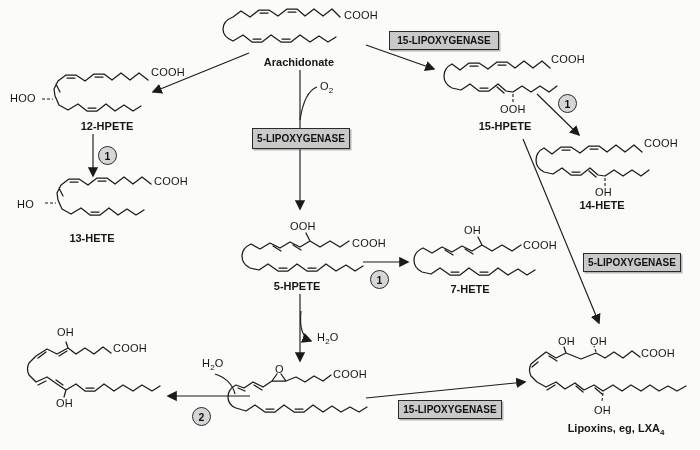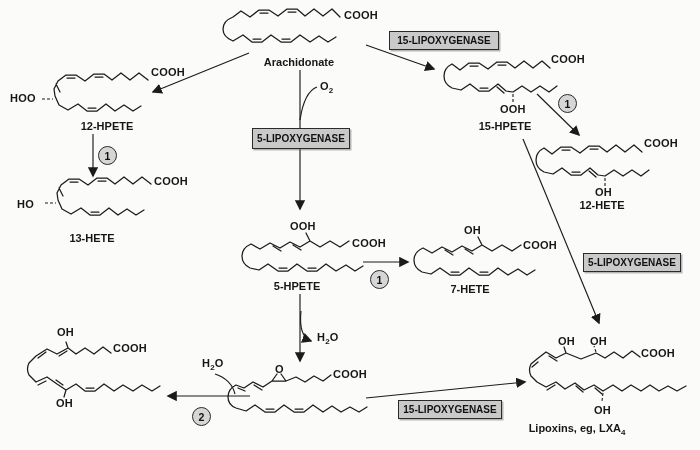--- a/index.html
+++ b/index.html
@@ -1,19 +1,19 @@
 <!DOCTYPE html>
 <html><head>
 <meta charset="utf-8">
 <style>
   html,body{margin:0;padding:0;background:#fbfbf9;}
   #stage{position:relative;width:700px;height:450px;background:#fbfbf9;overflow:hidden;
          font-family:"Liberation Sans",sans-serif;}
   #skeletons{position:absolute;left:0;top:0;z-index:1;}
-  .chem{position:absolute;z-index:2;font-weight:bold;font-size:11px;line-height:12px;
+  .chem{position:absolute;z-index:2;font-weight:normal;font-size:11px;line-height:12px;
         color:#161616;letter-spacing:.2px;white-space:nowrap;}
   .molname{position:absolute;z-index:2;font-weight:bold;font-size:11px;line-height:12px;
         color:#161616;transform:translateX(-50%);white-space:nowrap;}
   sub{font-size:8px;}
   .enzyme{position:absolute;z-index:3;background:#c9c9c9;border:1.4px solid #2a2a2a;
         box-shadow:1.5px 1.5px 0 rgba(100,100,100,.45);
         display:flex;align-items:center;justify-content:center;
         font-weight:bold;font-size:10px;color:#111;white-space:nowrap;}
   .circ{position:absolute;z-index:3;width:19px;height:19px;border-radius:50%;
         background:#d6d6d6;border:1.3px solid #2a2a2a;box-sizing:border-box;
@@ -120,18 +120,18 @@
   <span class="chem" style="left:594px;top:404px">OH</span>
 
   <span class="chem" style="left:320px;top:80px"><span>O</span><sub>2</sub></span>
   <span class="chem" style="left:317px;top:331px"><span>H</span><sub>2</sub><span>O</span></span>
   <span class="chem" style="left:202px;top:357px"><span>H</span><sub>2</sub><span>O</span></span>
 
   <span class="molname" style="left:299px;top:56px">Arachidonate</span>
   <span class="molname" style="left:107px;top:120px">12-HPETE</span>
   <span class="molname" style="left:92px;top:232px">13-HETE</span>
   <span class="molname" style="left:505px;top:120px">15-HPETE</span>
-  <span class="molname" style="left:602px;top:199px">12-HETE</span>
+  <span class="molname" style="left:602px;top:199px">14-HETE</span>
   <span class="molname" style="left:297px;top:280px">5-HPETE</span>
   <span class="molname" style="left:470px;top:283px">7-HETE</span>
-  <span class="molname" style="left:577px;top:422px"><span>Lipoxins, eg, LXA</span><sub>4</sub></span>
+  <span class="molname" style="left:616px;top:422px"><span>Lipoxins, eg, LXA</span><sub>4</sub></span>
 
 </div>
 
 </body></html>

